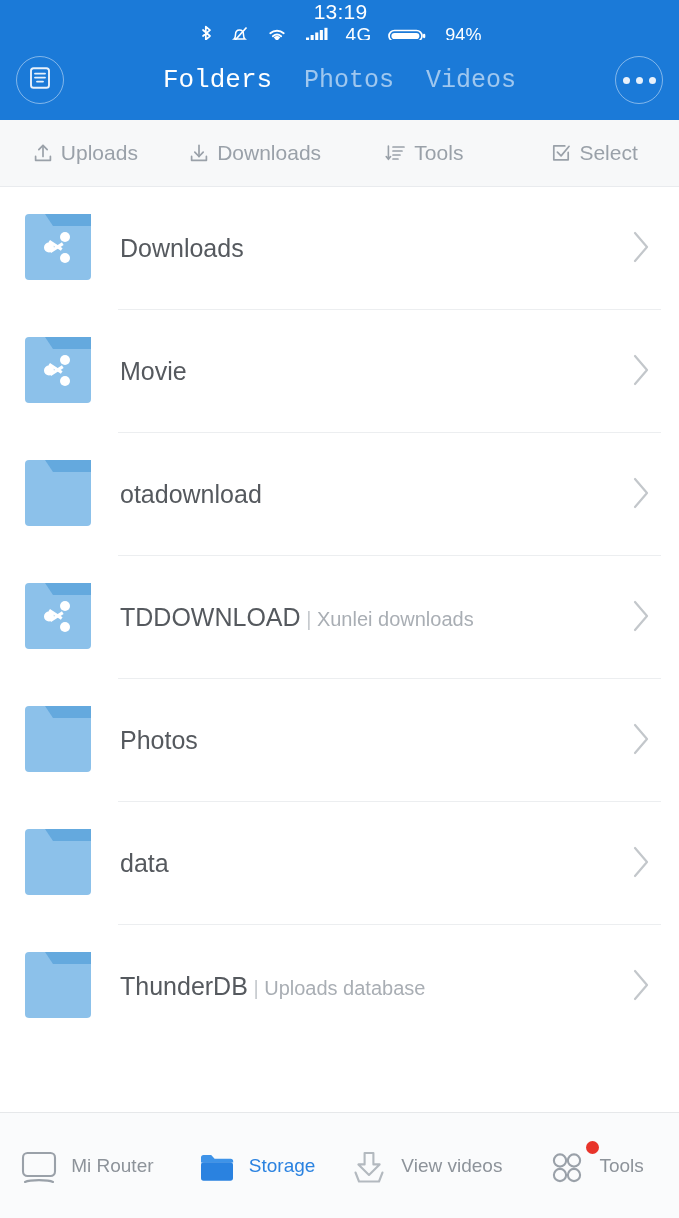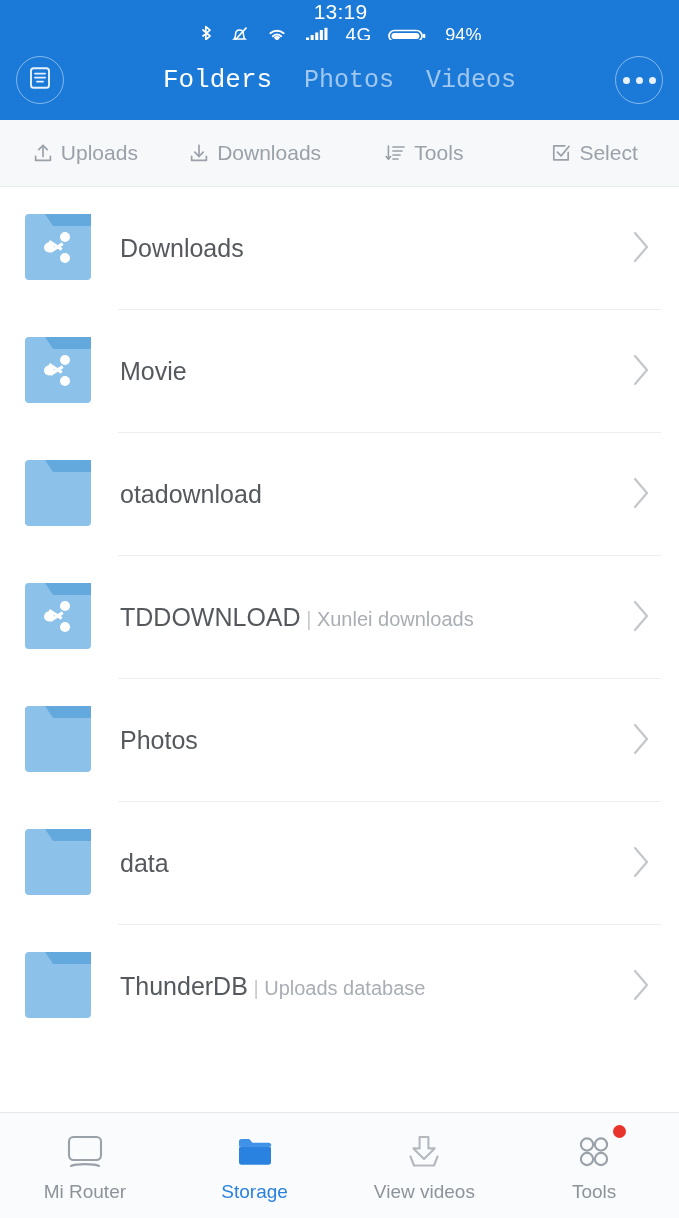--- a/index.html
+++ b/index.html
@@ -82,21 +82,21 @@
     height:1px; background:#eceef0;
   }
 
   
   .bottomnav {
     position:absolute; bottom:0; left:0; width:679px; height:106px;
     background:#fafbfc; border-top:1px solid #e6e8ea;
     display:flex; align-items:center;
   }
   .nav {
-    flex:1 1 0; display:flex; flex-direction:column;
+    flex:1 1 0; display:flex; flex-direction:row;
     align-items:center; justify-content:center; gap:9px;
     position:relative;
   }
   .nav-label { font-size:19px; color:#8d939a; }
   .nav.active .nav-label { color:#2a82e0; }
   .nav-ico { position:relative; height:44px; display:flex; align-items:flex-end; }
   .badge {
     position:absolute; top:-3px; right:-9px;
     width:13px; height:13px; border-radius:50%; background:#e8342a;
   }

